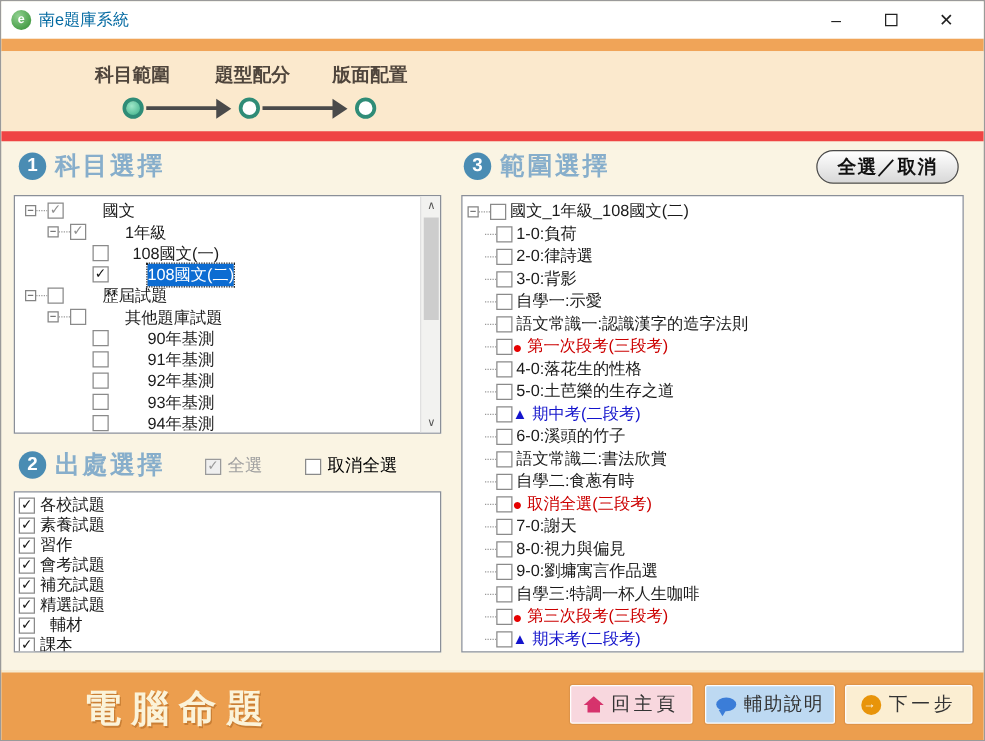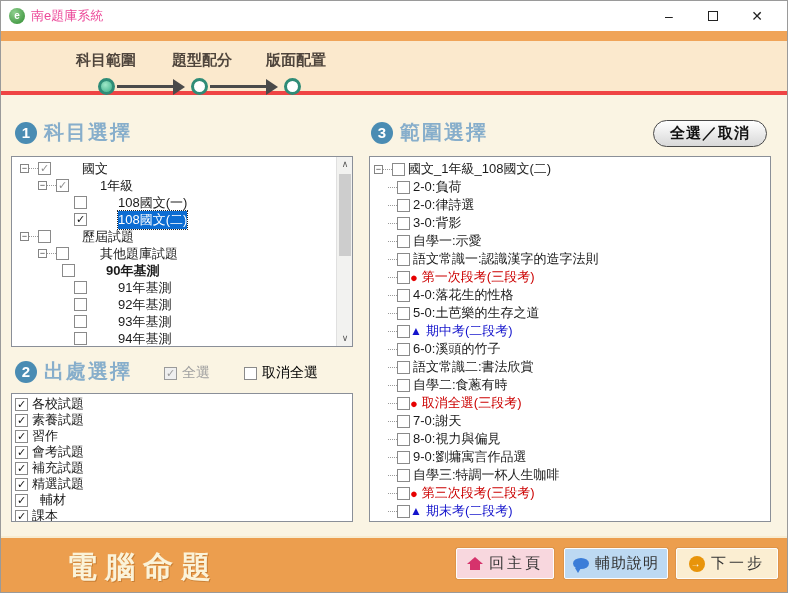--- a/index.html
+++ b/index.html
@@ -3,28 +3,28 @@
 <meta charset="utf-8">
 <style>
   * { margin:0; padding:0; box-sizing:border-box; }
   html,body { width:788px; height:593px; }
   body { font-family:"Liberation Sans","DejaVu Sans",sans-serif; background:#fff; }
   .window { position:relative; width:788px; height:593px; border:1px solid #9a9a9a; overflow:hidden; background:#FAF4E3; }
 
   
   .titlebar { position:absolute; left:0; top:0; width:100%; height:30px; background:#fff; display:flex; align-items:center; padding:0 8px; }
   .app-icon { width:16px; height:16px; border-radius:50%; background:radial-gradient(circle at 35% 30%, #8fd08f, #2f8b2f); color:#fff; font-size:10px; font-weight:bold; text-align:center; line-height:16px; margin-right:6px; }
-  .app-title { font-size:13px; color:#ec4899; }
+  .app-title { font-size:13px; color:#0369a1; }
   .win-controls { margin-left:auto; display:flex; }
   .win-btn { width:44px; height:28px; display:flex; align-items:center; justify-content:center; font-size:14px; color:#222; cursor:default; }
   .glyph-max { width:10px; height:10px; border:1px solid #222; display:inline-block; }
 
   
   .stripe { position:absolute; left:0; top:30px; width:100%; height:10px; background:#F0A458; }
-  .stepband { position:absolute; left:0; top:40px; width:100%; height:54px; background:#FBE9CD; border-bottom:4px solid #ef4444; }
+  .stepband { position:absolute; left:0; top:40px; width:100%; height:72px; background:#FBE9CD; border-bottom:8px solid #ef4444; }
   .step-label { position:absolute; top:10px; width:70px; text-align:center; font-size:15px; font-weight:bold; color:#4f453c; }
   .step-circle { position:absolute; top:37px; width:17px; height:17px; border-radius:50%; border:3px solid #2F8C77; background:#fff; }
   .step-circle.active { background:radial-gradient(circle at 40% 35%, #9fe7c8, #3AAE87); }
   .step-line { position:absolute; top:44px; height:3px; background:#4a4a4a; }
   .step-arrowhead { position:absolute; top:38px; width:0; height:0; border-top:8px solid transparent; border-bottom:8px solid transparent; border-left:12px solid #4a4a4a; }
 
   
   .sec-head { position:absolute; display:flex; align-items:center; }
   .sec-badge { width:22px; height:22px; border-radius:50%; background:#4A8CB3; color:#fff; font-size:15px; font-weight:bold; text-align:center; line-height:22px; margin-right:7px; }
   .sec-title { font-size:20px; font-weight:bold; color:#87AECB; letter-spacing:2px; }
@@ -117,40 +117,40 @@
         </div>
         <div class="trow" style="height: 17px; padding-left: 26px;">
           <span class="expander">−</span>
           <span class="stub"></span>
           <span class="cbx gray">✓</span>
           <span style="margin-left: 31px;">1年級</span>
         </div>
         <div class="trow" style="height: 17px; padding-left: 44px;">
           <span style="width: 18px; flex: 0 0 auto;"></span>
           <span class="cbx "></span>
-          <span style="margin-left: 31px; text-align: center;">108國文(一)</span>
+          <span style="margin-left: 19px; text-align: center;">108國文(一)</span>
         </div>
         <div class="trow" style="height: 17px; padding-left: 44px;">
           <span style="width: 18px; flex: 0 0 auto;"></span>
           <span class="cbx checked">✓</span>
           <span class="sel-label" style="margin-left: 31px;">108國文(二)</span>
         </div>
         <div class="trow" style="height: 17px; padding-left: 8px;">
           <span class="expander">−</span>
           <span class="stub"></span>
           <span class="cbx "></span>
           <span style="margin-left: 31px;">歷屆試題</span>
         </div>
         <div class="trow" style="height: 17px; padding-left: 26px;">
           <span class="expander">−</span>
           <span class="stub"></span>
           <span class="cbx "></span>
           <span style="margin-left: 31px;">其他題庫試題</span>
         </div>
-        <div class="trow" style="height: 17px; padding-left: 32px; font-weight: bold;">
+        <div class="trow" style="height: 17px; padding-left: 44px;">
           <span style="width: 18px; flex: 0 0 auto;"></span>
           <span class="cbx "></span>
           <span style="margin-left: 31px;">90年基測</span>
         </div>
         <div class="trow" style="height: 17px; padding-left: 44px;">
           <span style="width: 18px; flex: 0 0 auto;"></span>
           <span class="cbx "></span>
           <span style="margin-left: 31px;">91年基測</span>
         </div>
         <div class="trow" style="height: 17px; padding-left: 44px;">
@@ -236,21 +236,21 @@
     <div id="range-tree" style="position:absolute; left:4px; top:3px;">
         <div class="trow" style="height: 18px;">
           <span class="expander">−</span>
           <span class="stub"></span>
           <span class="cbx"></span>
           <span style="margin-left: 3px;">國文_1年級_108國文(二)</span>
         </div>
         <div class="trow" style="height: 18px; padding-left: 14px;">
           <span class="stub"></span>
           <span class="cbx"></span>
-          <span style="margin-left: 3px;">2-0:負荷</span>
+          <span style="margin-left: 3px;">1-0:負荷</span>
         </div>
         <div class="trow" style="height: 18px; padding-left: 14px;">
           <span class="stub"></span>
           <span class="cbx"></span>
           <span style="margin-left: 3px;">2-0:律詩選</span>
         </div>
         <div class="trow" style="height: 18px; padding-left: 14px; text-align: center;">
           <span class="stub"></span>
           <span class="cbx"></span>
           <span style="margin-left: 3px;">3-0:背影</span>

